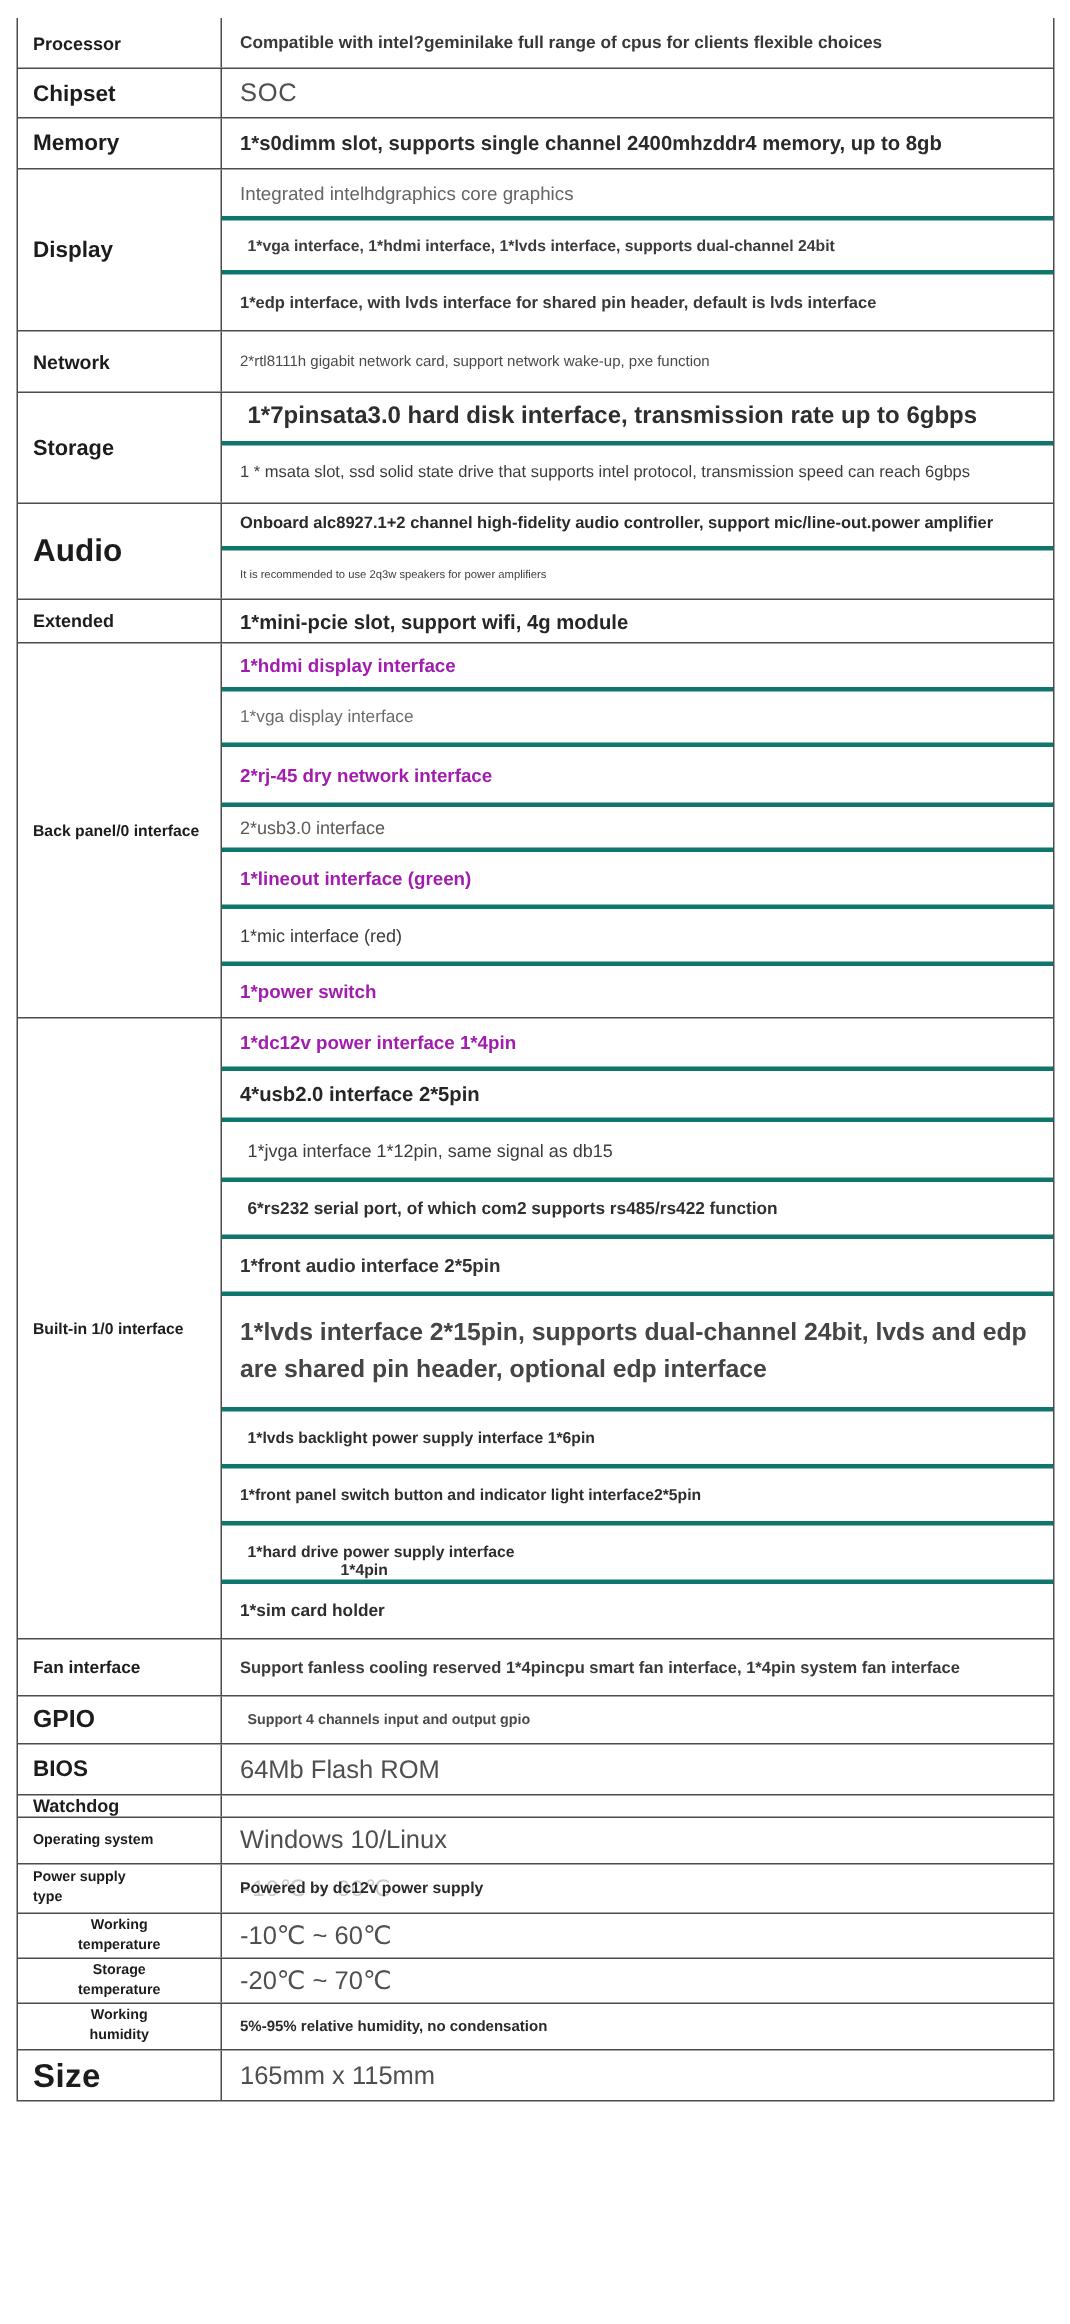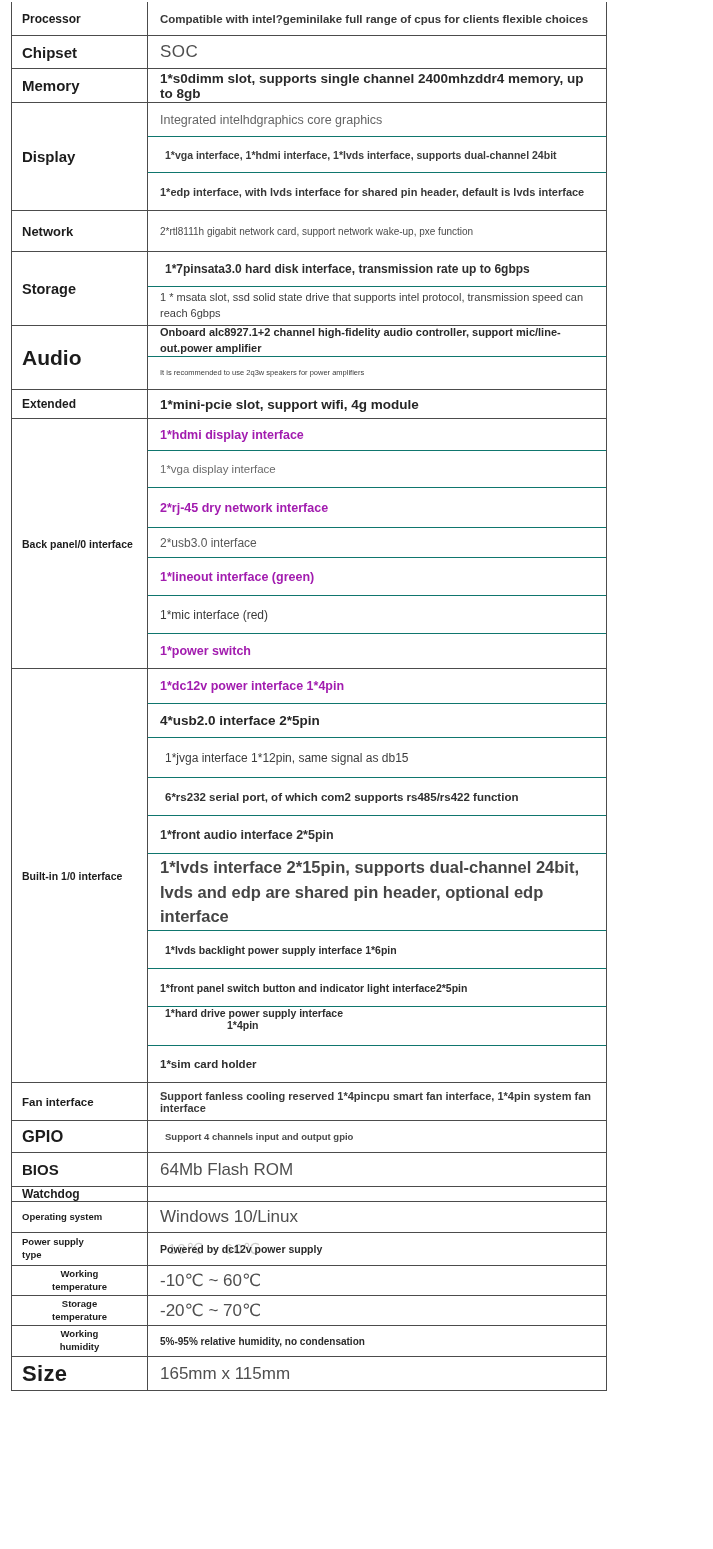--- a/index.html
+++ b/index.html
@@ -1,51 +1,51 @@
 <!DOCTYPE html>
 <html><head>
 <meta charset="utf-8">
 <style>
   html,body{margin:0;padding:0;background:#fff;}
   .page{position:relative;width:713px;height:1549px;background:#fff;overflow:hidden;
         font-family:"Liberation Sans","DejaVu Sans",sans-serif;}
-  .spec-table{position:absolute;left:11px;top:2px;width:596px;
+  .spec-table{position:absolute;left:11px;top:12px;width:692px;
               border-left:1px solid #4c4c4c;border-right:1px solid #4c4c4c;
               box-sizing:border-box;background:#fff;}
   .sec{display:flex;border-bottom:1px solid #4c4c4c;box-sizing:border-box;}
   .lbl{flex:0 0 136px;width:136px;border-right:1px solid #4c4c4c;display:flex;
        align-items:center;padding-left:10px;box-sizing:border-box;
        font-weight:700;color:#1c1c1c;}
   .lbl-c{justify-content:center;padding-left:0;text-align:center;}
   .lbl-9{font-size:9.5px;line-height:1.35;}
   .lbl-10{font-size:10.5px;}
   .lbl-11{font-size:11.5px;}
   .lbl-12{font-size:12px;}
   .lbl-13{font-size:13px;}
   .lbl-14{font-size:14.5px;}
   .lbl-15{font-size:15px;}
   .lbl-16{font-size:16.5px;}
   .lbl-21{font-size:21px;}
   .lbl-22{font-size:22px;letter-spacing:.3px;}
   .wrapnarrow{display:inline-block;max-width:64px;}
   .vals{flex:1;display:flex;flex-direction:column;min-width:0;}
   .vrow{display:flex;align-items:center;padding-left:12px;padding-right:10px;
-        border-bottom:1px solid #0f766e;box-sizing:border-box;position:relative;}
+        border-bottom:3px solid #0f766e;box-sizing:border-box;position:relative;}
   .vals .vrow:last-child{border-bottom:none;}
   .ind{padding-left:17px;}
-  .col{flex-direction:column;align-items:flex-start;justify-content:flex-start;}
+  .col{flex-direction:column;align-items:flex-start;justify-content:flex-end;}
   
   .t-proc{font-size:11.5px;font-weight:600;color:#383838;}
   .t-soc{font-size:17px;font-weight:400;color:#4f4f4f;letter-spacing:.5px;}
   .t-mem{font-size:13.5px;font-weight:700;color:#2a2a2a;}
   .t-d1{font-size:12.5px;font-weight:500;color:#646464;}
   .t-d2{font-size:10.5px;font-weight:600;color:#3c3c3c;}
   .t-d3{font-size:11px;font-weight:600;color:#383838;}
   .t-net{font-size:10px;font-weight:500;color:#4a4a4a;}
-  .t-sata{font-size:12px;font-weight:700;color:#2e2e2e;}
+  .t-sata{font-size:16px;font-weight:700;color:#2e2e2e;}
   .t-msata{font-size:11px;font-weight:500;color:#3c3c3c;line-height:1.45;}
   .t-aud1{font-size:11px;font-weight:700;color:#2a2a2a;line-height:1.45;}
   .t-aud2{font-size:7.5px;font-weight:500;color:#3c3c3c;line-height:1.5;max-width:300px;}
   .t-ext{font-size:13.5px;font-weight:700;color:#262626;}
   .t-bp1{font-size:16px;font-weight:600;color:#4a4a4a;line-height:1.55;}
   .t-bold12{font-size:12.5px;font-weight:700;color:#a21caf;}
   .t-vga{font-size:11.5px;font-weight:500;color:#6b6b6b;}
   .t-usb3{font-size:12px;font-weight:500;color:#585858;}
   .t-mic{font-size:12px;font-weight:500;color:#3a3a3a;}
   .t-usb2{font-size:13.5px;font-weight:700;color:#262626;}

